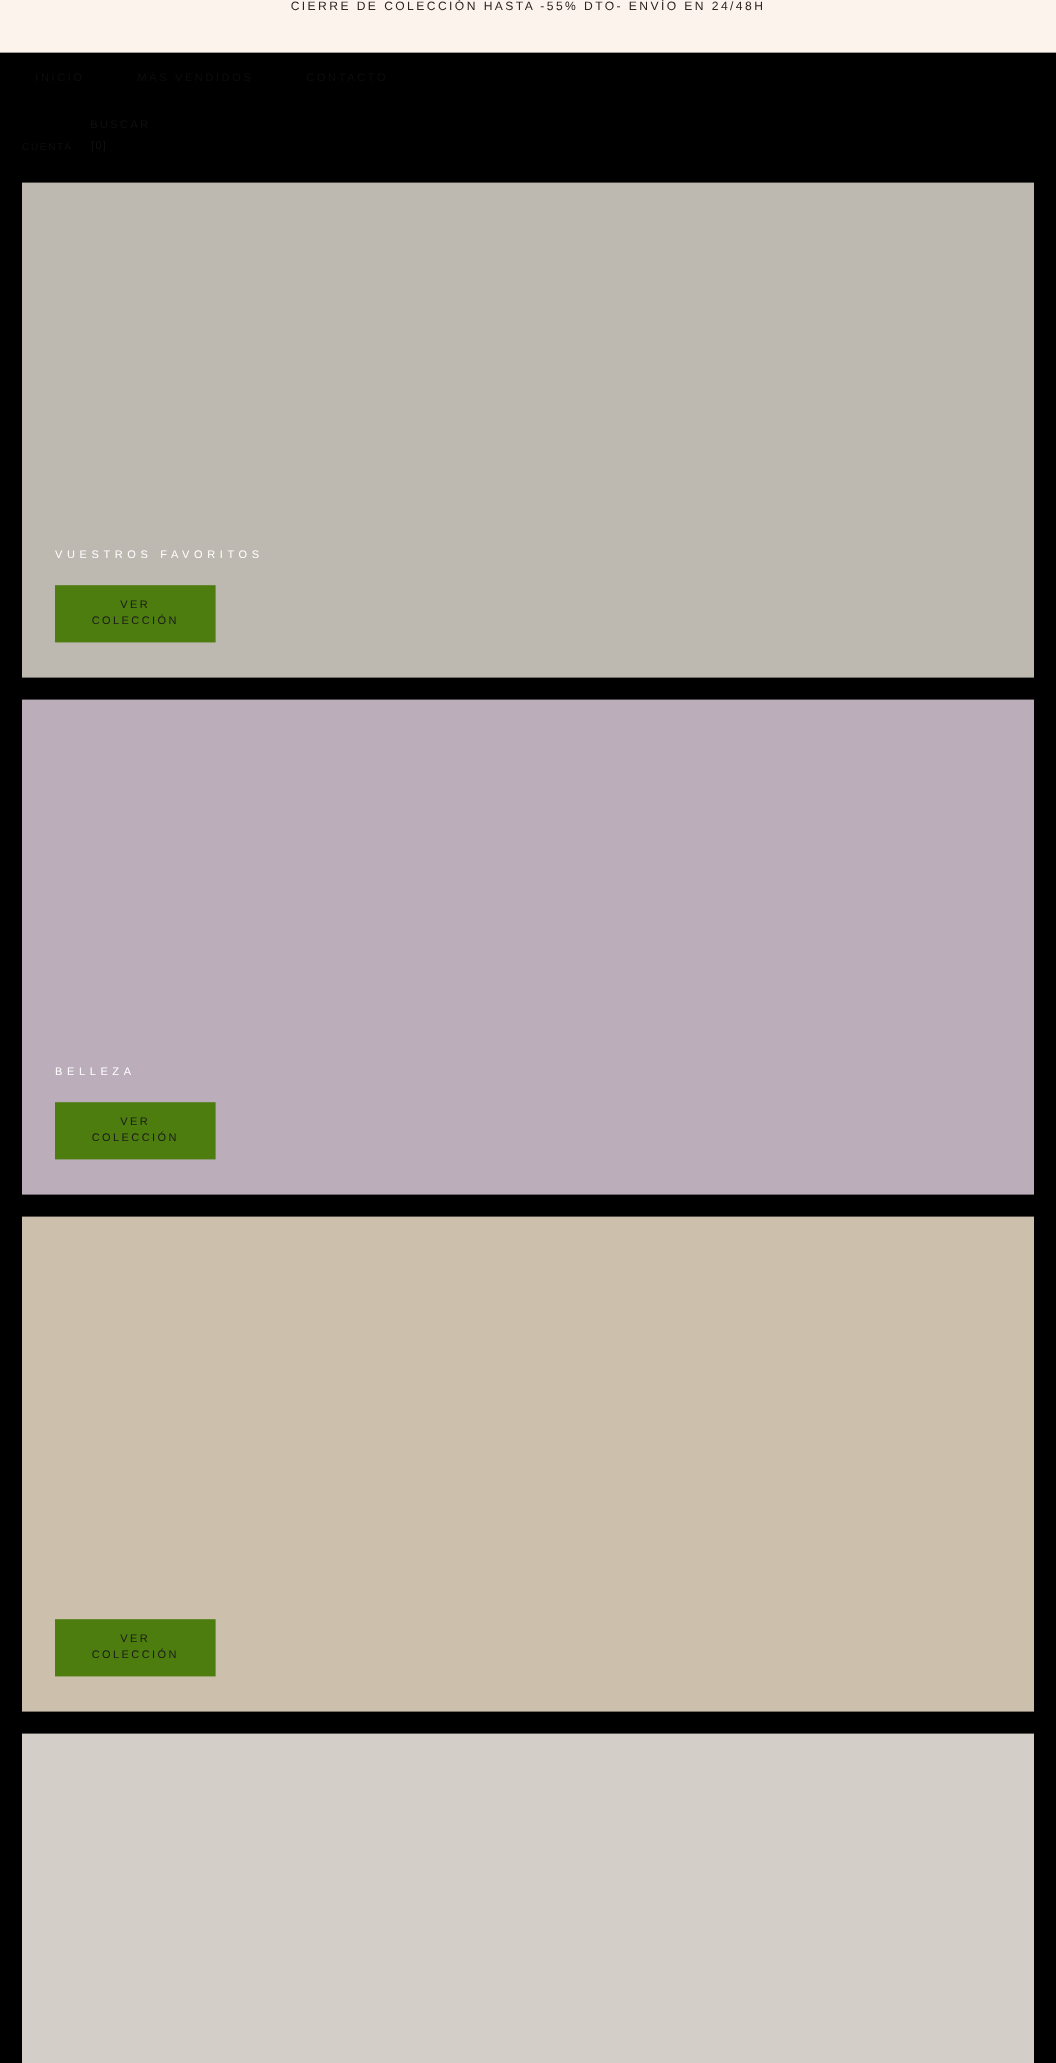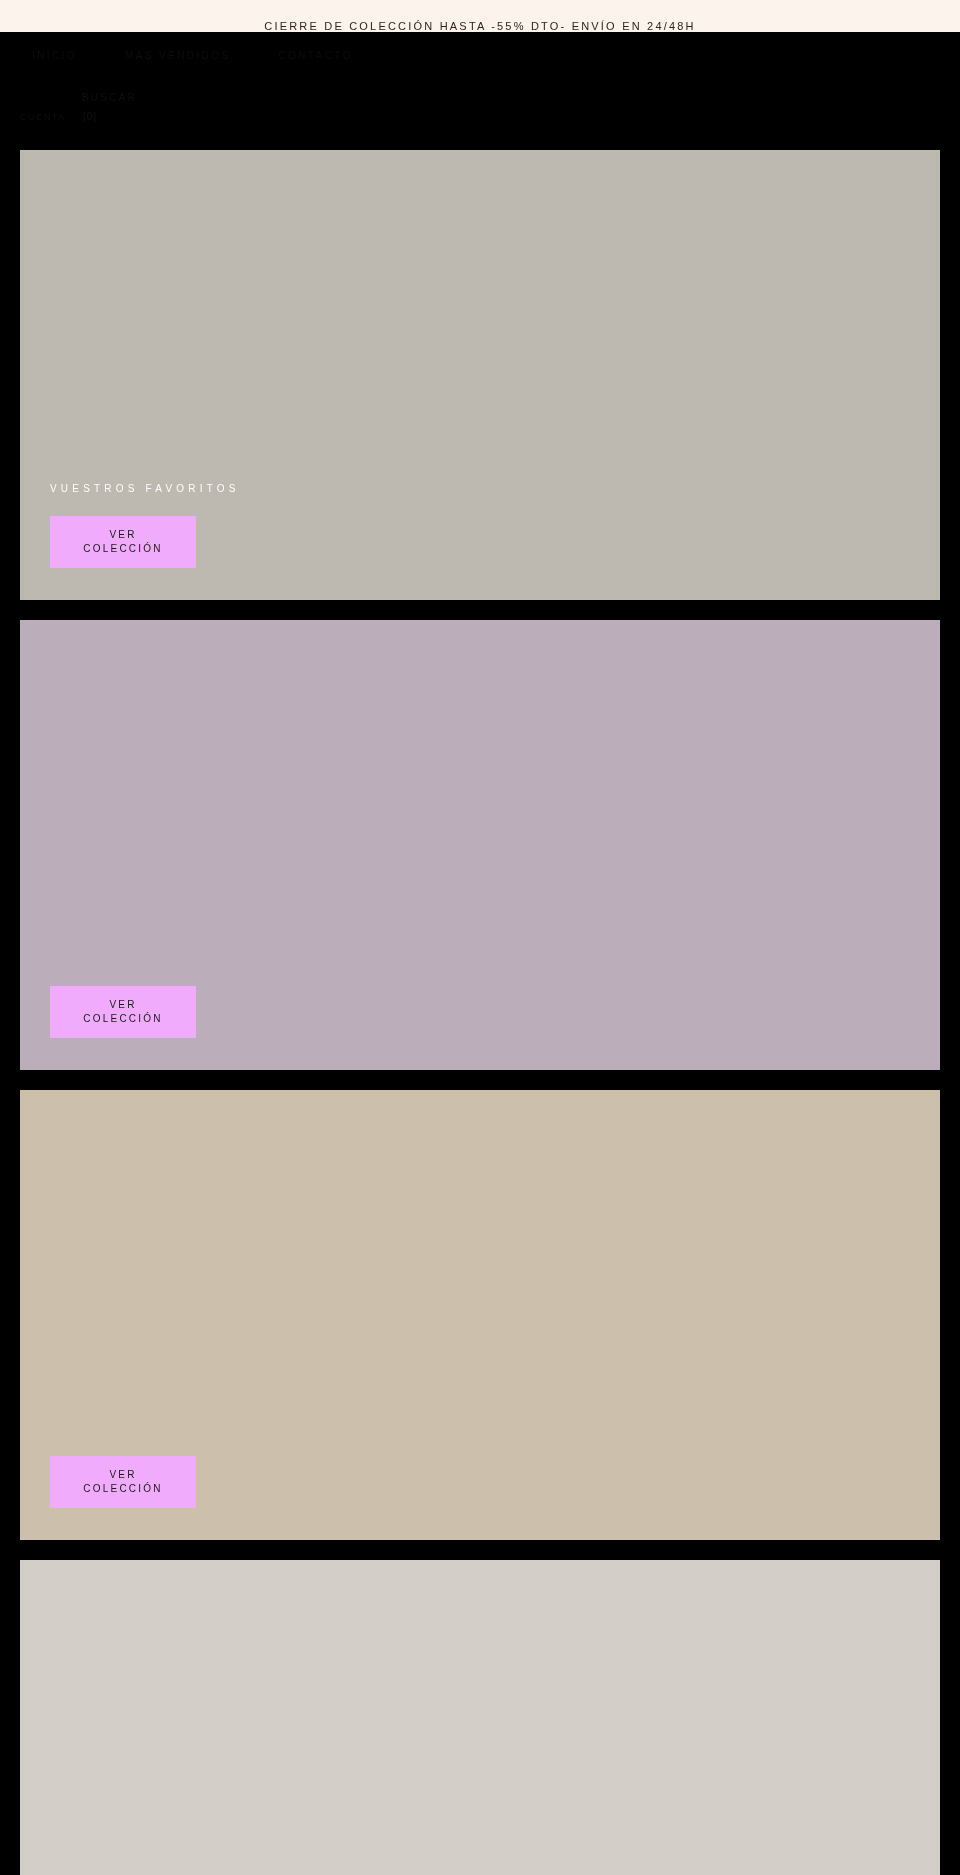--- a/index.html
+++ b/index.html
@@ -12,24 +12,24 @@
 
   body {
     width: 960px;
     min-height: 1875px;
     position: relative;
     overflow: hidden;
   }
 
   
   .announcement-bar {
-    height: 32px;
+    height: 48px;
     background: #fdf3ed;
     display: flex;
-    align-items: flex-end;
+    align-items: flex-start;
     justify-content: center;
     width: 100%;
   }
   .announcement-text {
     font-size: 11px;
     letter-spacing: 2.2px;
     color: #2b2520;
     font-weight: 400;
     white-space: nowrap;
   }
@@ -130,21 +130,21 @@
     white-space: nowrap;
   }
 
   .category-cta {
     display: flex;
     flex-direction: column;
     align-items: center;
     justify-content: center;
     width: 146px;
     height: 52px;
-    background: #f0abfc;
+    background: #4d7c0f;
     border: none;
     cursor: pointer;
     font-family: "Liberation Sans", sans-serif;
     padding: 0;
   }
   .cta-line {
     font-size: 10px;
     letter-spacing: 2.2px;
     color: #1a1a1a;
     line-height: 14px;
@@ -181,20 +181,21 @@
       <div class="category-title">VUESTROS FAVORITOS</div>
       <button class="category-cta">
         <span class="cta-line">VER</span>
         <span class="cta-line">COLECCIÓN</span>
       </button>
     </div>
   </div>
 
   <div class="category-card" style="background: rgb(187, 174, 186);">
     <div class="category-inner">
+      <div class="category-title">BELLEZA</div>
       <button class="category-cta">
         <span class="cta-line">VER</span>
         <span class="cta-line">COLECCIÓN</span>
       </button>
     </div>
   </div>
 
   <div class="category-card" style="background: rgb(204, 191, 171);">
     <div class="category-inner">
       <button class="category-cta">

